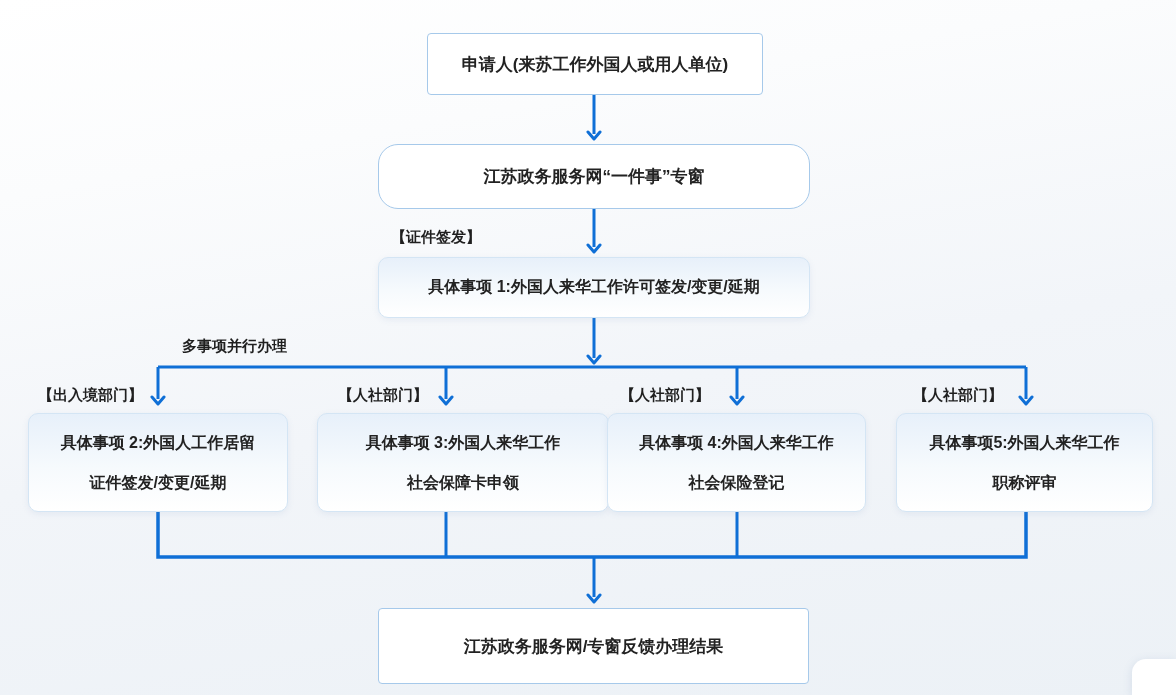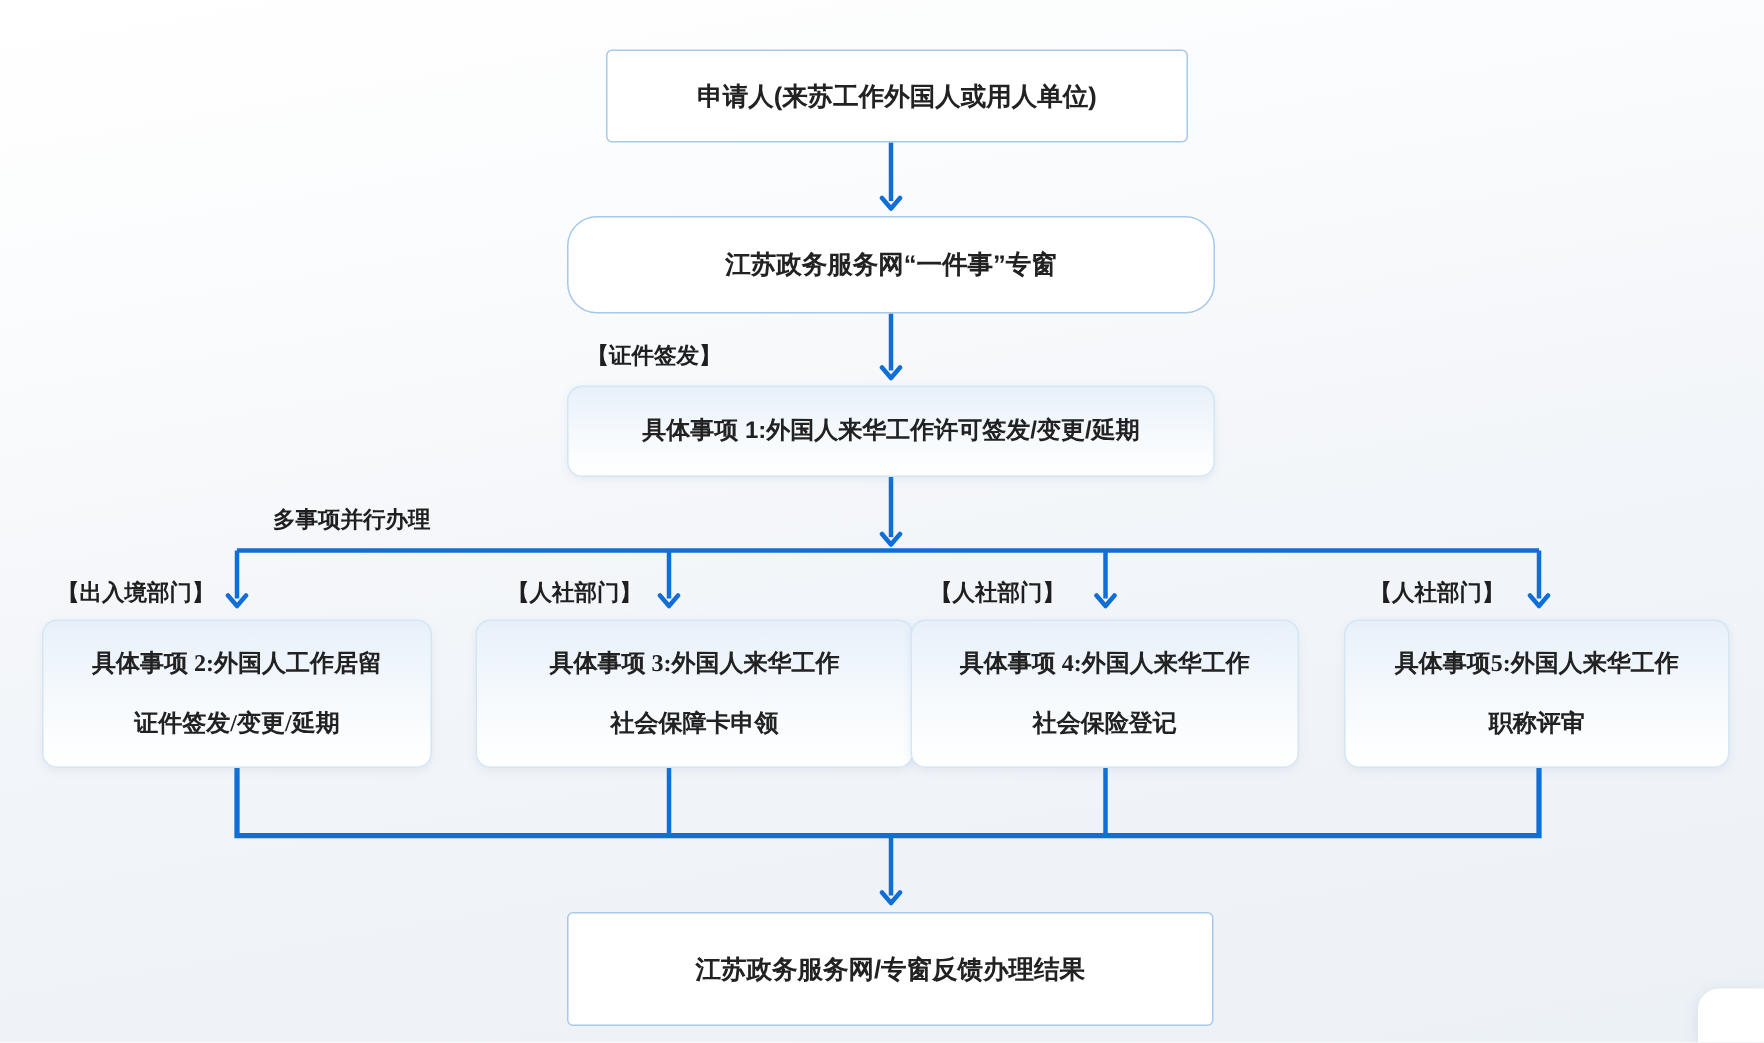--- a/index.html
+++ b/index.html
@@ -29,21 +29,21 @@
     border-radius: 4px;
     font-size: 17px;
   }
   .node-grad {
     background: linear-gradient(180deg, #e7f0fa 0%, #f6fafd 55%, #ffffff 100%);
     border: 1px solid #d4e5f4;
     border-radius: 10px;
     box-shadow: 0 2px 6px rgba(120,150,190,0.12);
     font-size: 16px;
   }
-  .node-branch { flex-direction: column; line-height: 40px; font-size: 16px; font-family: Liberation Serif, serif; }
+  .node-branch { flex-direction: column; line-height: 40px; font-size: 16px; }
 
   .dept-label {
     position: absolute;
     z-index: 1;
     font-size: 15px;
     font-weight: 600;
     color: #1f1f1f;
     white-space: nowrap;
   }
 
@@ -84,21 +84,21 @@
       <path d="M1026,367 V399" marker-end="url(#ah)"></path>
 
       <path d="M158,512 V557 H1026 V512" stroke-width="3.5"></path>
       <path d="M446,512 V557"></path>
       <path d="M737,512 V557"></path>
 
       <path d="M594,558 V597" marker-end="url(#ah)"></path>
     </g>
   </svg>
 
-  <div class="node node-plain" style="left:404px; top:33px; width:388px; height:62px;">
+  <div class="node node-plain" style="left:427px; top:33px; width:336px; height:62px;">
     <span>申请人(来苏工作外国人或用人单位)</span>
   </div>
 
   <div class="node node-plain" style="left:378px; top:144px; width:432px; height:65px;border-radius:20px;">
     <span>江苏政务服务网“一件事”专窗</span>
   </div>
 
   <div class="dept-label" style="left:391px; top:228px;">【证件签发】</div>
 
   <div class="node node-grad" style="left:378px; top:257px; width:432px; height:61px;">

